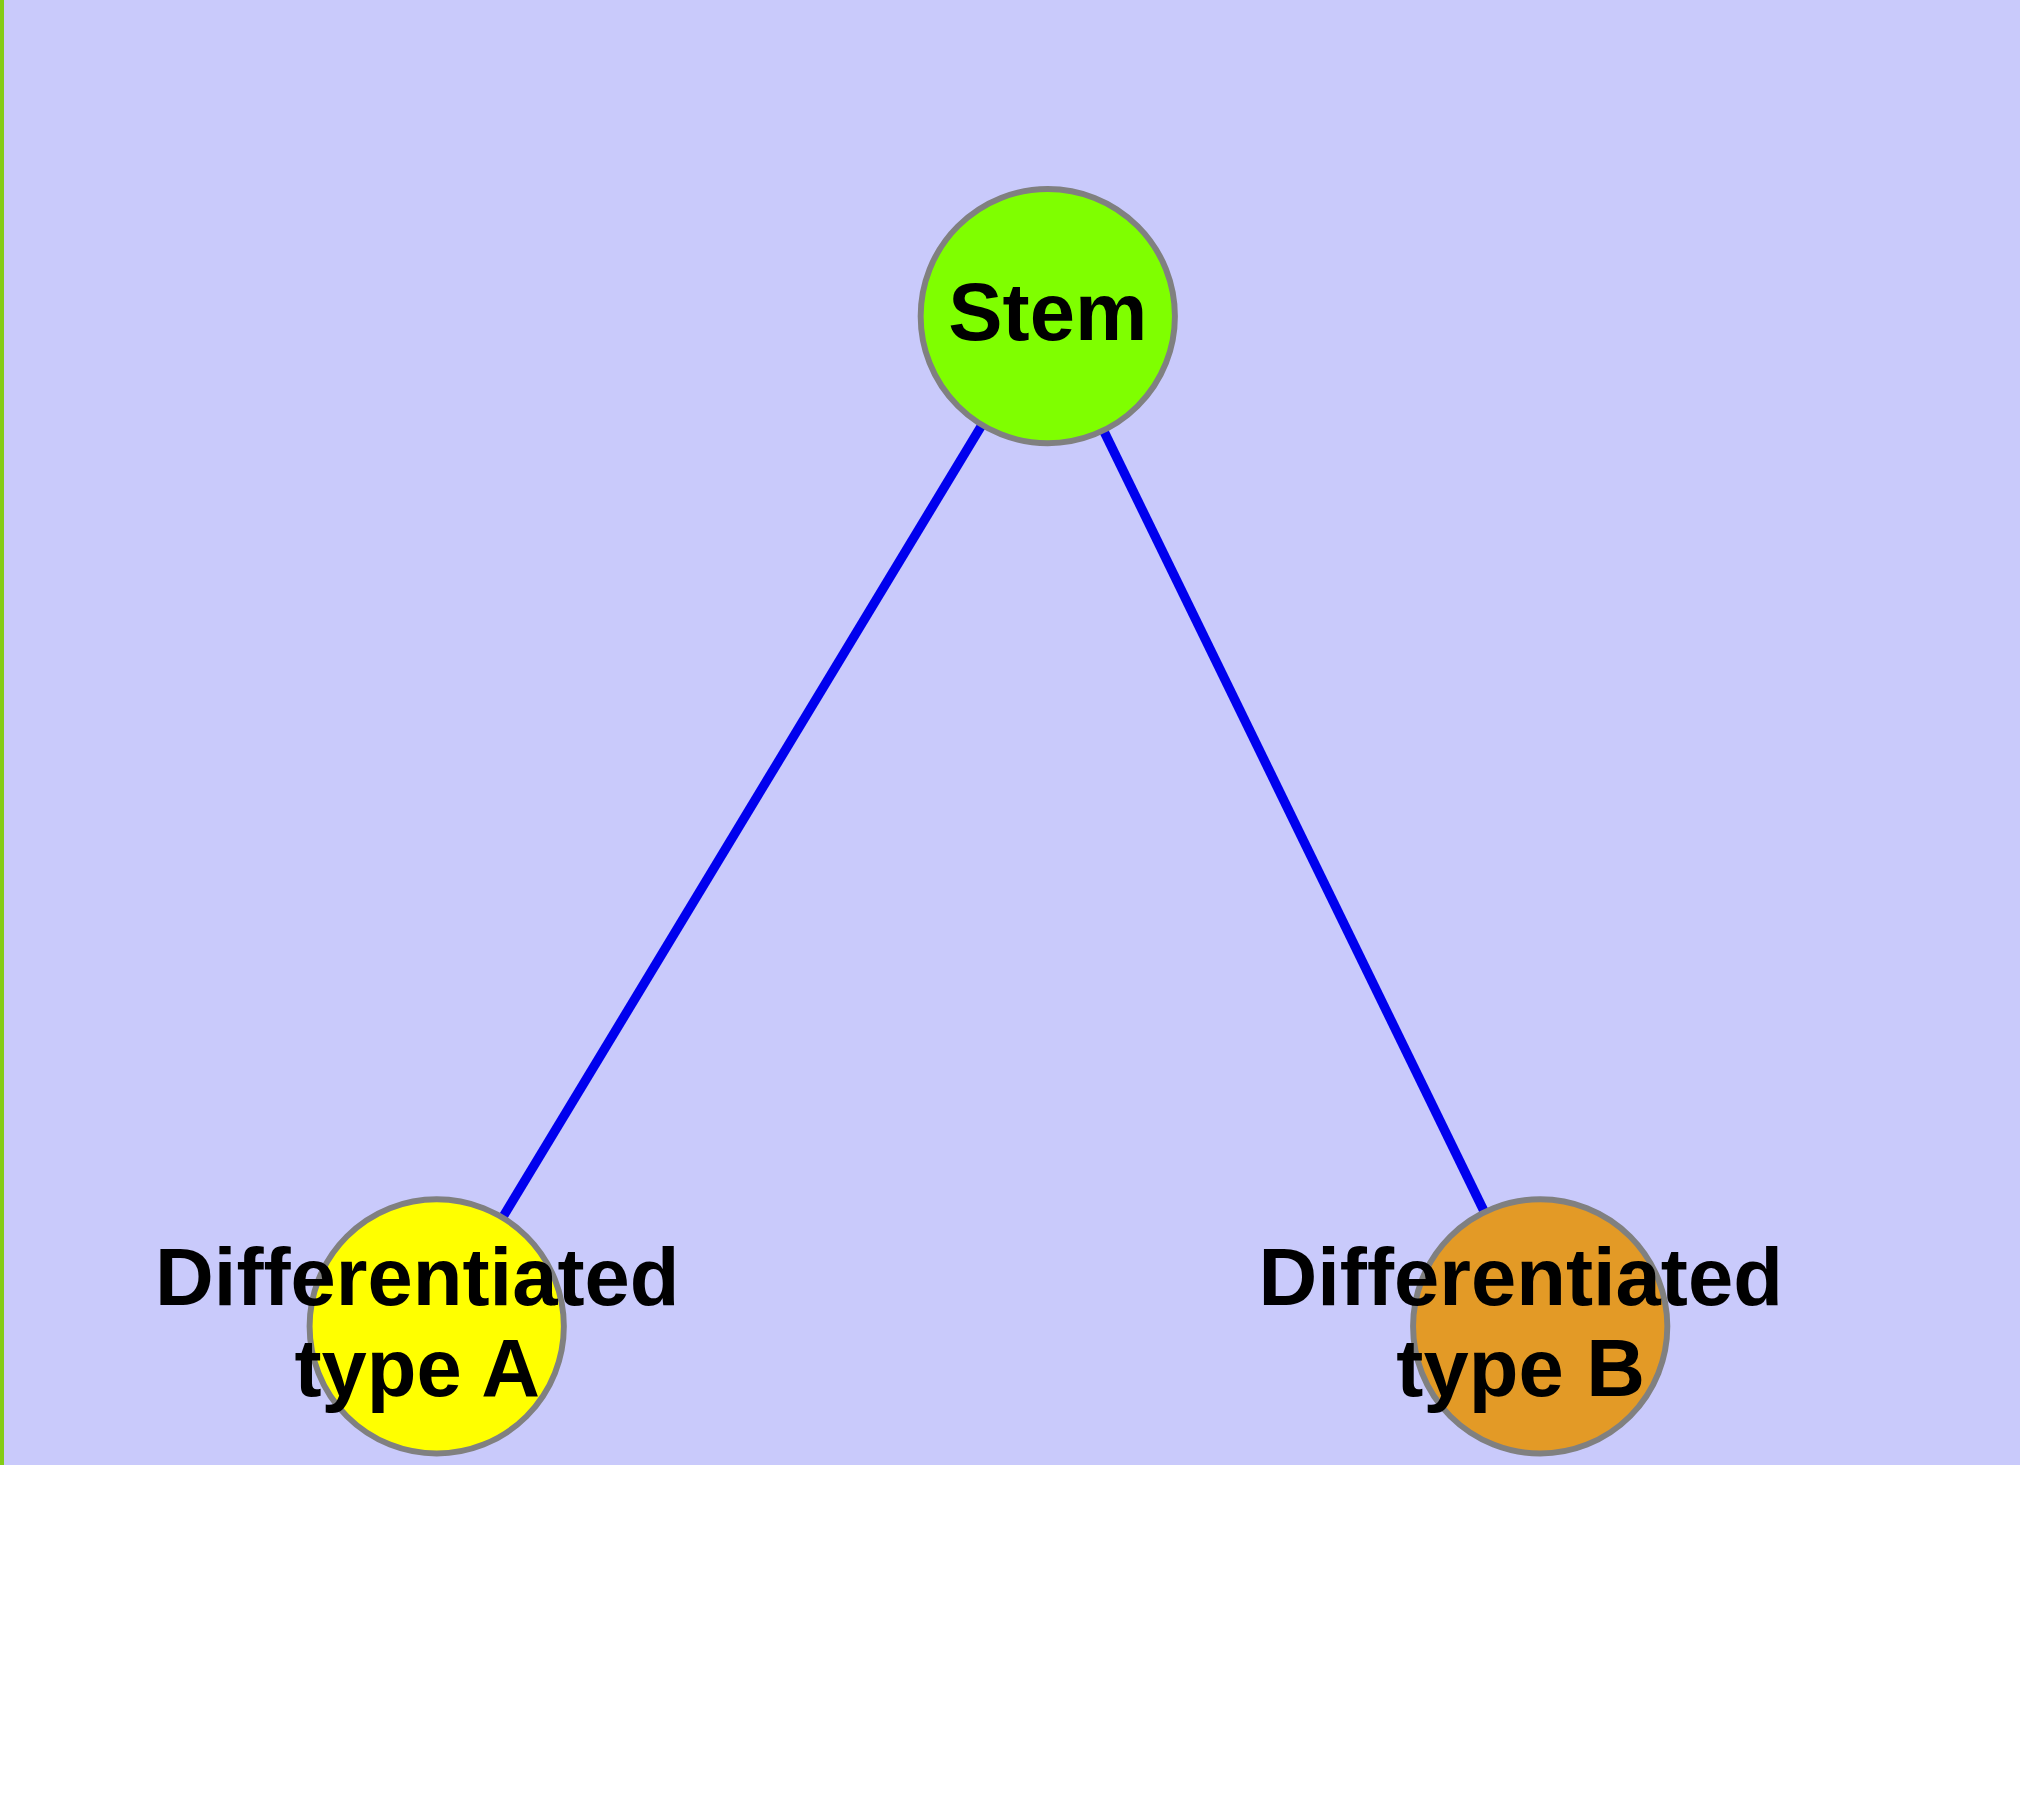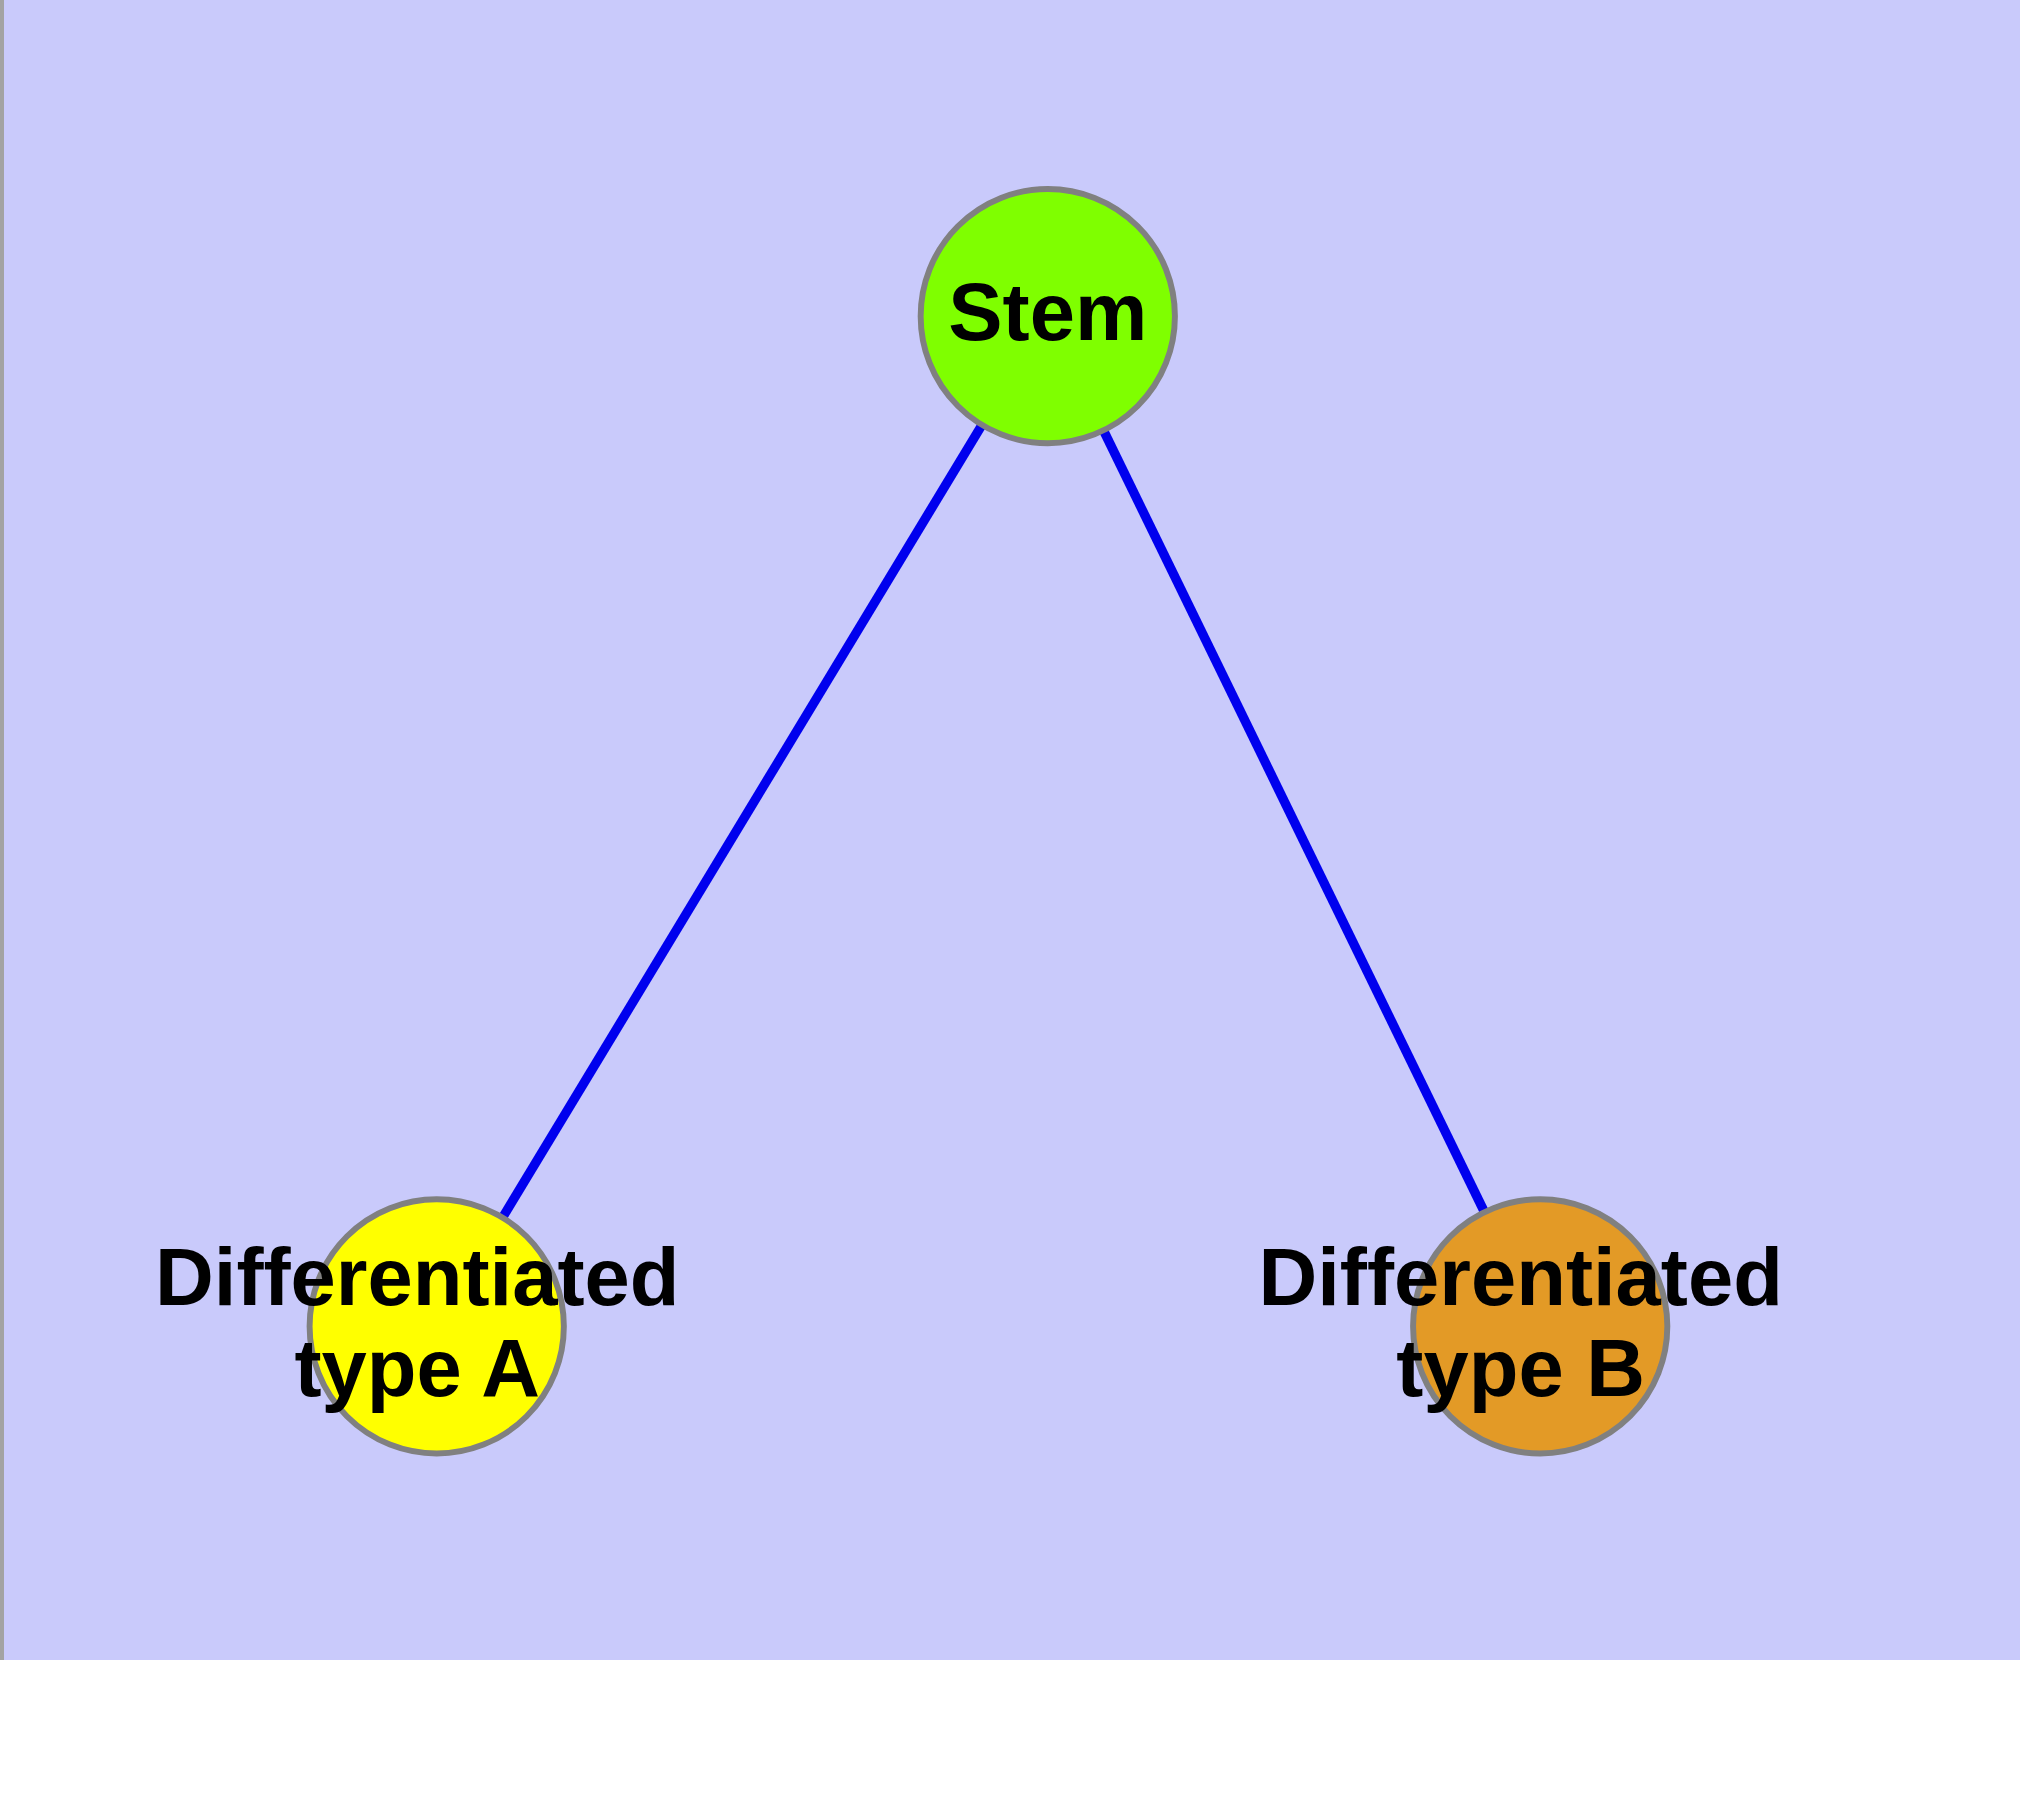--- a/index.html
+++ b/index.html
@@ -3,22 +3,22 @@
 <meta charset="utf-8">
 <style>
   html, body {
     margin: 0;
     padding: 0;
     background: #ffffff;
   }
   #canvas {
     position: relative;
     width: 2021px;
-    height: 1660px;
-    background: #a3a3a3;
+    height: 1465px;
+    background: #84cc16;
     overflow: hidden;
     font-family: "Liberation Sans", sans-serif;
   }
   #plot-background {
     position: absolute;
     left: 4.2px;
     top: 0px;
     width: 2016px;
     height: 1812px;
     background: #c9caFB;

